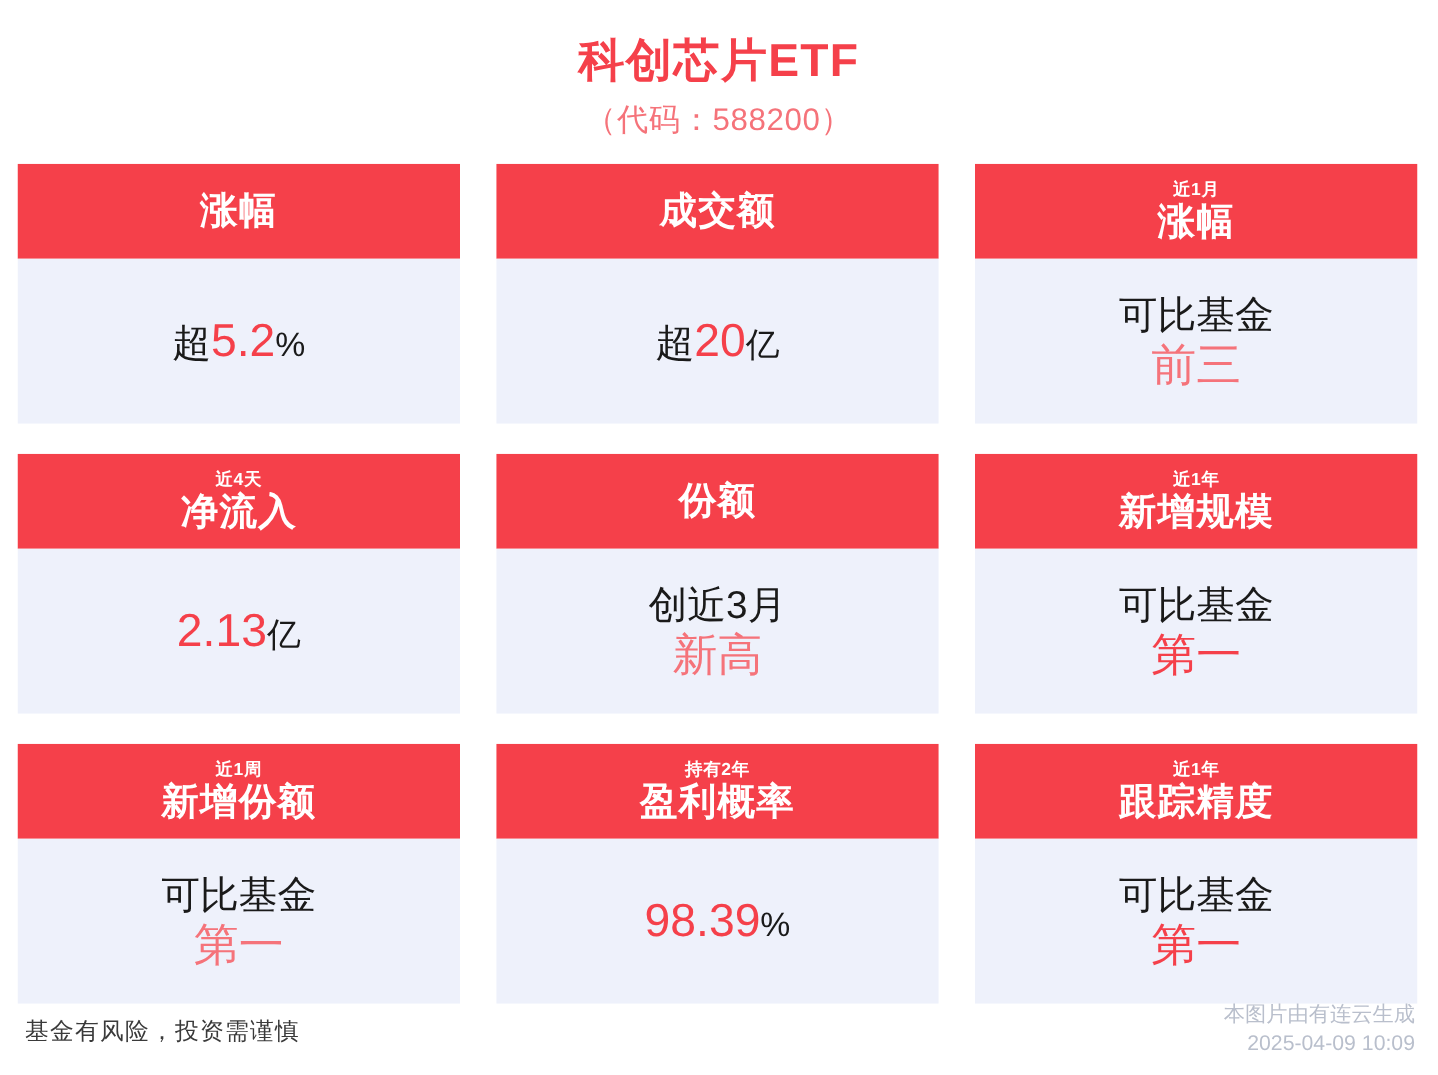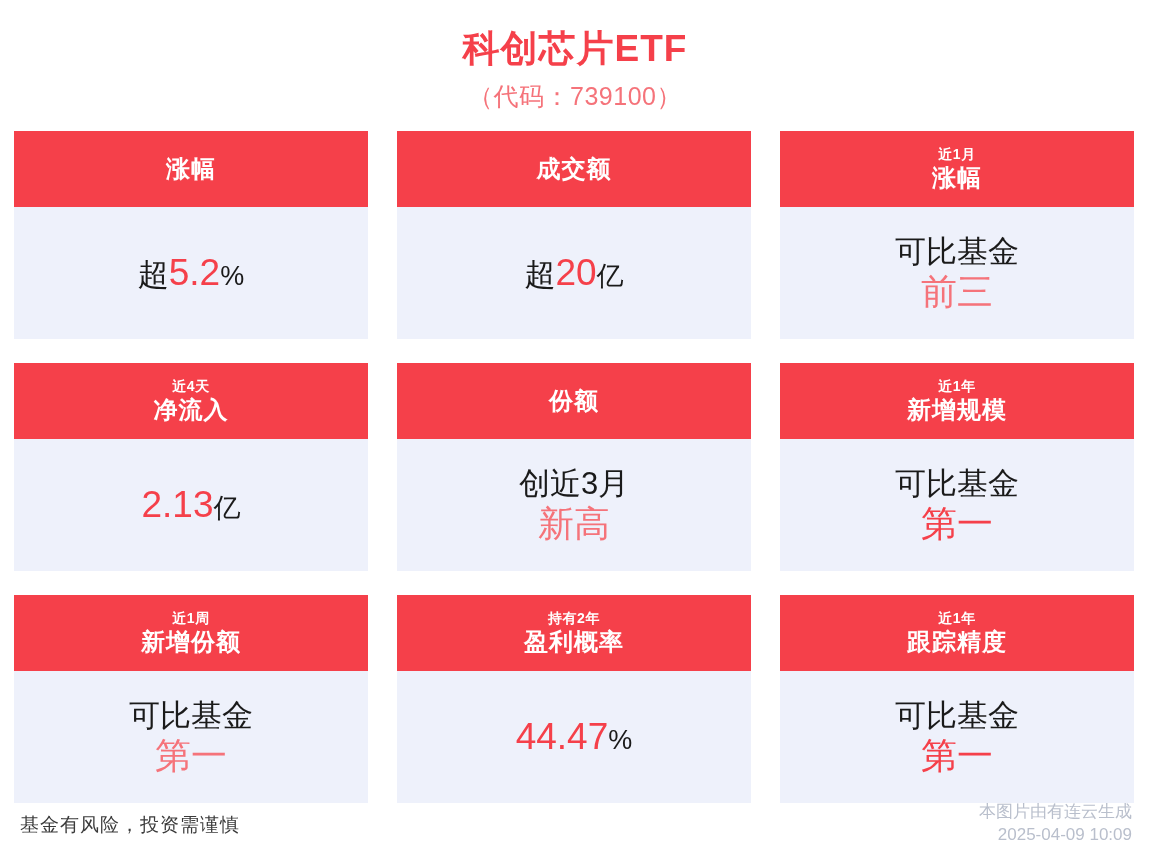--- a/index.html
+++ b/index.html
@@ -71,21 +71,21 @@
   .card-head.two-line {
     justify-content: center;
   }
   .head-small {
     font-size: 14px;
     font-weight: bold;
     letter-spacing: 0.5px;
     margin-bottom: 2px;
   }
   .head-main {
-    font-size: 24px;
+    font-size: 30px;
     font-weight: bold;
     letter-spacing: 1px;
   }
   .card-body {
     flex: 1;
     background: #eef1fb;
     display: flex;
     flex-direction: column;
     align-items: center;
     justify-content: center;
@@ -139,21 +139,21 @@
     line-height: 23px;
   }
 </style>
 </head>
 <body>
 
 <div class="page">
 
   <div class="header">
     <div class="title">科创芯片ETF</div>
-    <div class="subtitle">（代码：739100）</div>
+    <div class="subtitle">（代码：588200）</div>
   </div>
 
   <div class="grid">
 
     <div class="card">
       <div class="card-head">
 
         <div class="head-main">涨幅</div>
       </div>
       <div class="card-body">
@@ -231,21 +231,21 @@
       </div>
     </div>
 
     <div class="card">
       <div class="card-head two-line">
         <div class="head-small">持有2年</div>
         <div class="head-main">盈利概率</div>
       </div>
       <div class="card-body">
         <div class="body-line">
-          <span class="big">44.47</span><span class="unit">%</span>
+          <span class="big">98.39</span><span class="unit">%</span>
         </div>
       </div>
     </div>
 
     <div class="card">
       <div class="card-head two-line">
         <div class="head-small">近1年</div>
         <div class="head-main">跟踪精度</div>
       </div>
       <div class="card-body">

